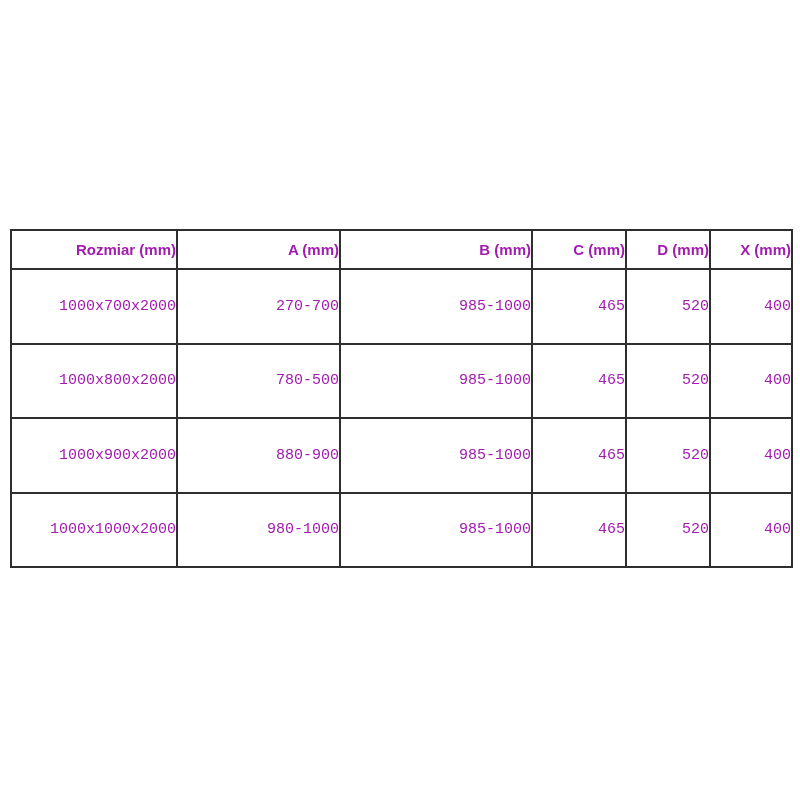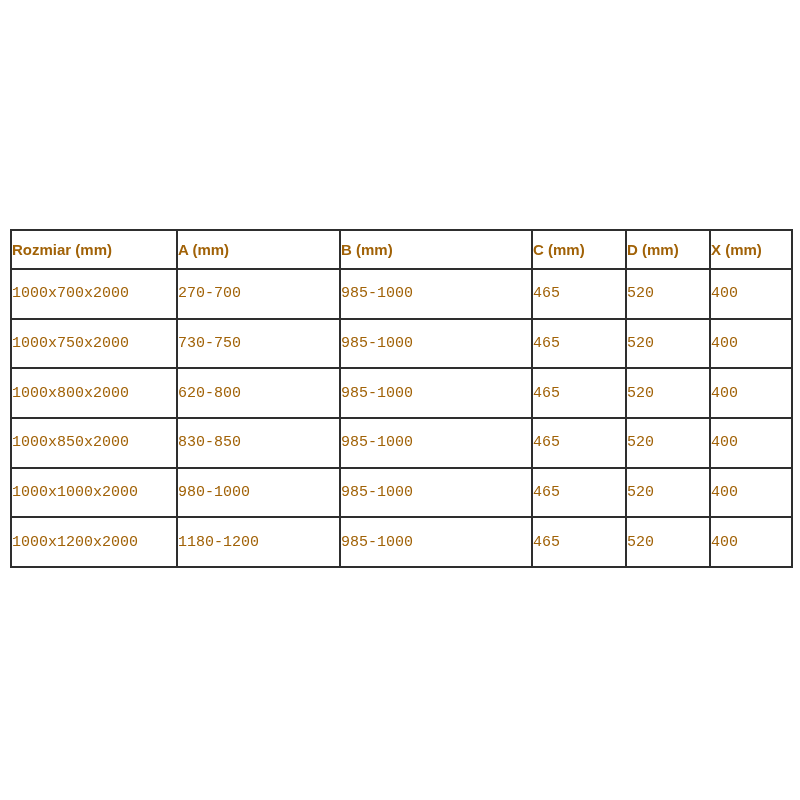--- a/index.html
+++ b/index.html
@@ -21,24 +21,24 @@
     top: 229px;
     width: 781px;
     height: 339px;
     border-collapse: collapse;
     table-layout: fixed;
     background: #ffffff;
   }
   table.spec-table th,
   table.spec-table td {
     border: 2px solid #2e2e2e;
-    text-align: left;
+    text-align: right;
     vertical-align: middle;
     padding: 0;
-    color: #a16207;
+    color: #a21caf;
     font-size: 15px;
     white-space: nowrap;
     overflow: hidden;
   }
   table.spec-table thead tr {
     height: 39px;
   }
   table.spec-table tbody tr {
     height: 37px;
     font-family: Liberation Mono, monospace;
@@ -73,54 +73,38 @@
     <tbody id="table-body">
         <tr>
           <td>1000x700x2000</td>
           <td>270-700</td>
           <td>985-1000</td>
           <td>465</td>
           <td>520</td>
           <td>400</td>
         </tr>
         <tr>
-          <td>1000x750x2000</td>
-          <td>730-750</td>
+          <td>1000x800x2000</td>
+          <td>780-500</td>
           <td>985-1000</td>
           <td>465</td>
           <td>520</td>
           <td>400</td>
         </tr>
         <tr>
-          <td>1000x800x2000</td>
-          <td>620-800</td>
-          <td>985-1000</td>
-          <td>465</td>
-          <td>520</td>
-          <td>400</td>
-        </tr>
-        <tr>
-          <td>1000x850x2000</td>
-          <td>830-850</td>
+          <td>1000x900x2000</td>
+          <td>880-900</td>
           <td>985-1000</td>
           <td>465</td>
           <td>520</td>
           <td>400</td>
         </tr>
         <tr>
           <td>1000x1000x2000</td>
           <td>980-1000</td>
           <td>985-1000</td>
           <td>465</td>
           <td>520</td>
           <td>400</td>
         </tr>
-        <tr>
-          <td>1000x1200x2000</td>
-          <td>1180-1200</td>
-          <td>985-1000</td>
-          <td>465</td>
-          <td>520</td>
-          <td>400</td>
-        </tr>
       </tbody>
   </table>
 </div>
 
 </body></html>

